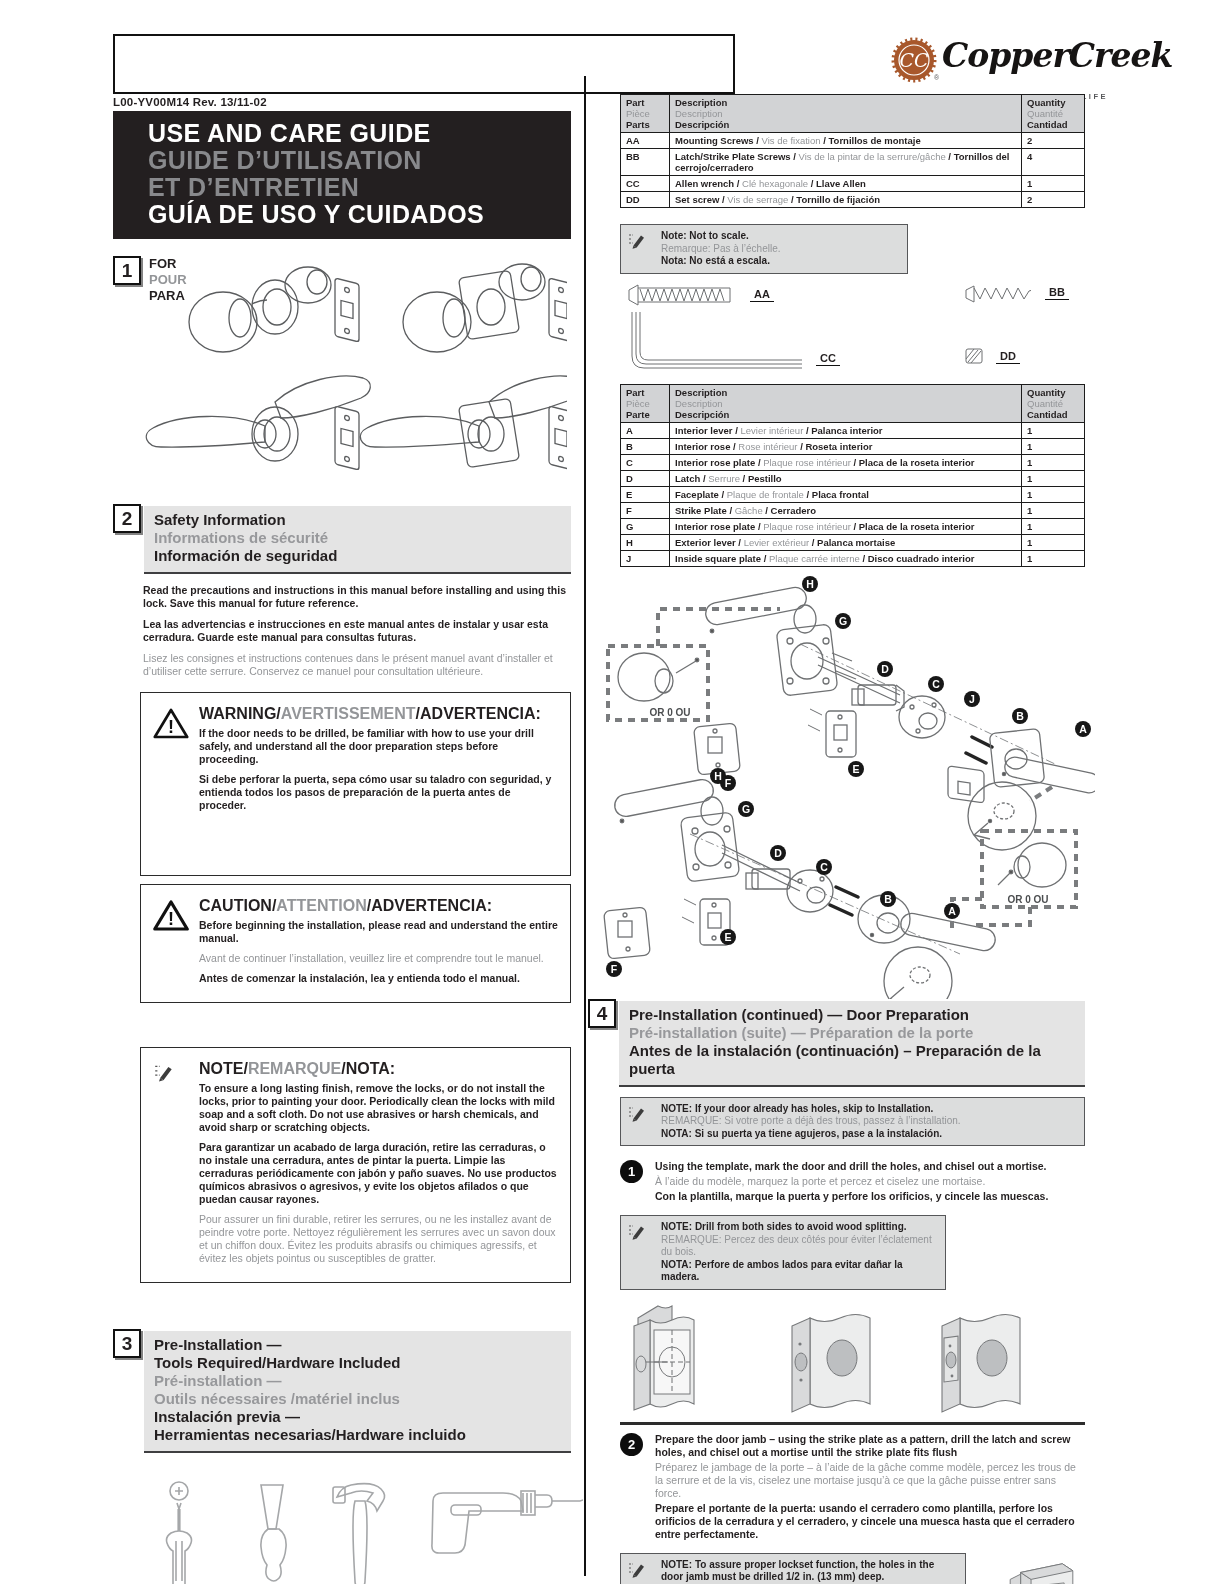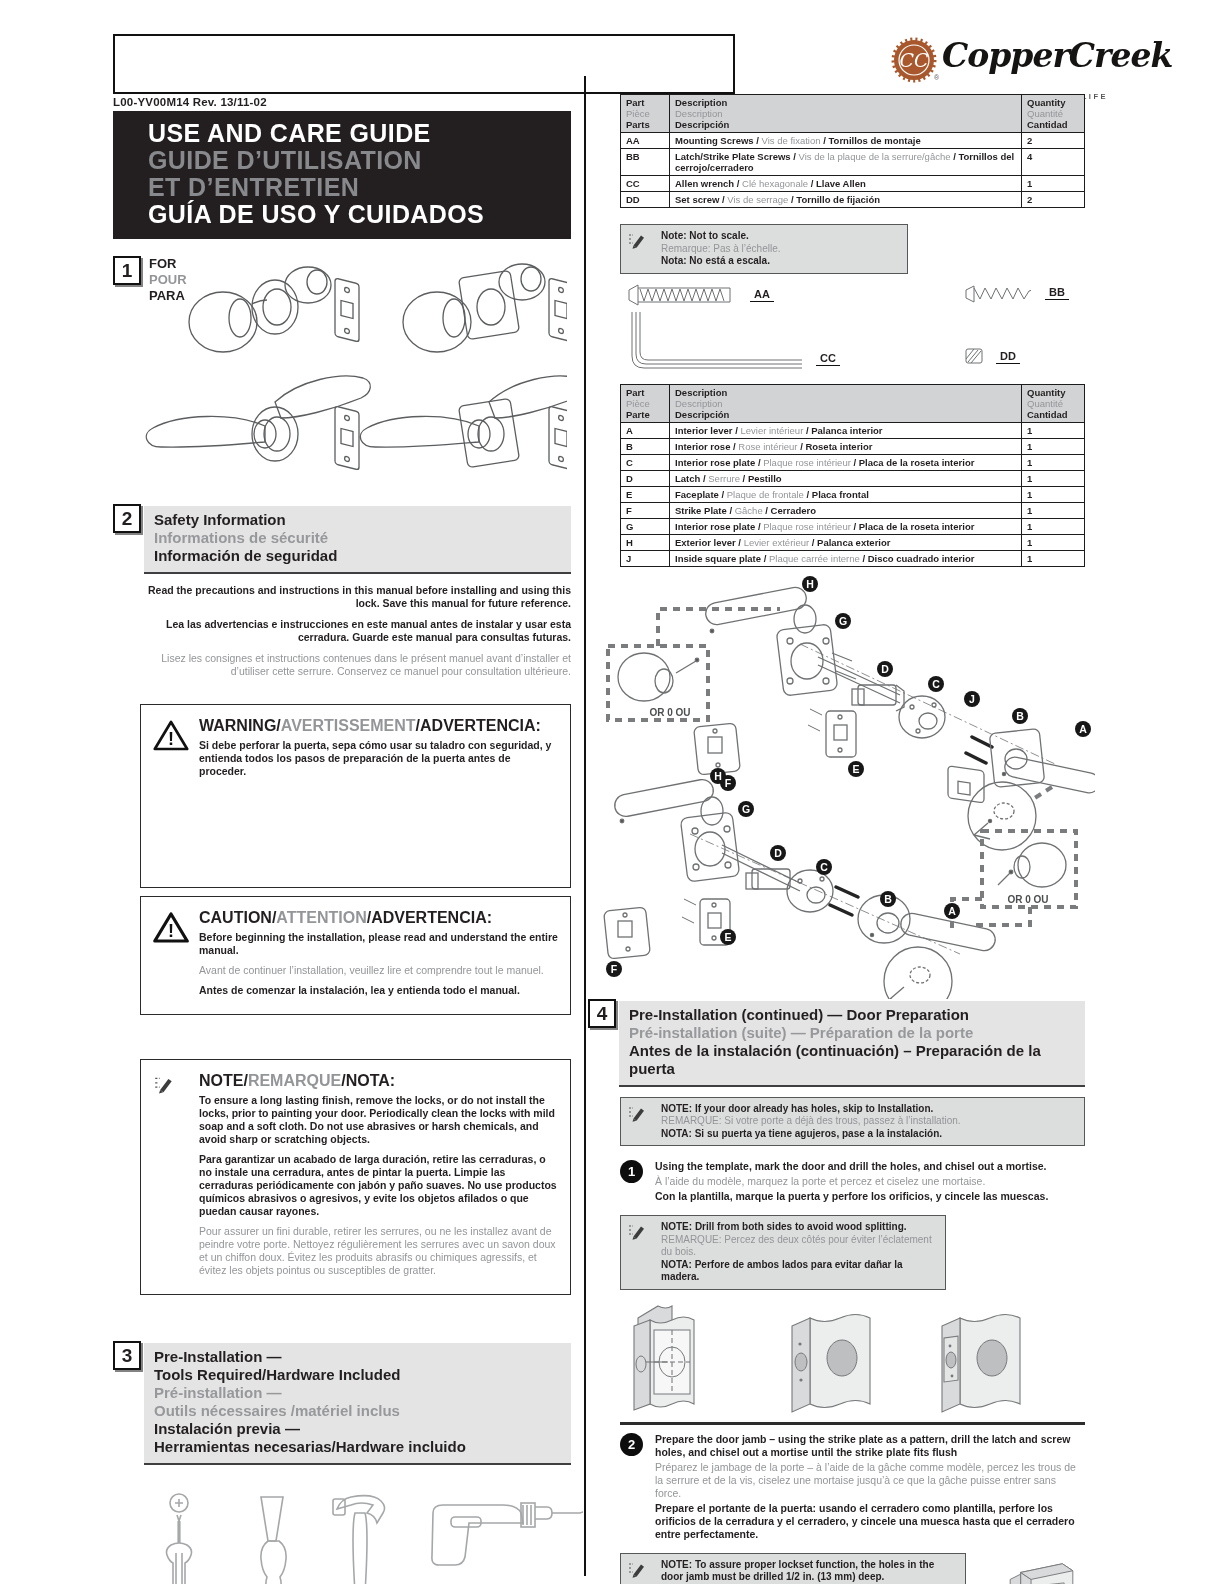--- a/index.html
+++ b/index.html
@@ -166,37 +166,38 @@
 
     <div class="sec-header">
       <div class="sec-num">2</div>
       <div class="sec-band">
         <div class="s-en">Safety Information</div>
         <div class="s-fr">Informations de sécurité</div>
         <div class="s-es">Información de seguridad</div>
       </div>
     </div>
 
-    <div style="margin-left:30px;margin-bottom:26px;text-align:right;">
+    <div style="margin-left:30px;margin-bottom:14px;">
       <p class="para en">Read the precautions and instructions in this manual before installing and using this lock. Save this manual for future reference.</p>
       <p class="para es">Lea las advertencias e instrucciones  en este manual antes de instalar y usar esta cerradura. Guarde este manual para consultas futuras.</p>
       <p class="para fr">Lisez les consignes et instructions contenues dans le présent manuel avant d’installer et d’utiliser cette serrure. Conservez ce manuel pour consultation ultérieure.</p>
     </div>
 
     <div class="pbox" style="min-height:160px;margin-bottom:8px;">
       <div class="icon-col">
         <svg width="36" height="33" viewBox="0 0 40 36">
           <path d="M20 3 L38 33 H2 Z" fill="none" stroke="#111" stroke-width="3" stroke-linejoin="round"></path>
           <text x="20" y="29" text-anchor="middle" font-size="20" font-weight="bold" fill="#111" font-family="Liberation Sans, sans-serif">!</text>
         </svg>
       </div>
       <div class="txt-col">
         <div class="pbox-title">
           <span class="en">WARNING/</span><span class="fr" style="font-weight:bold;">AVERTISSEMENT</span><span class="es">/ADVERTENCIA:</span>
         </div>
+        <p class="para en">If the door needs to be drilled, be familiar with how to use your drill safely, and understand all the door preparation steps before proceeding.</p>
         <p class="para es">Si debe perforar la  puerta, sepa cómo usar su  taladro con seguridad, y entienda todos  los pasos de preparación de la puerta antes de proceder.</p>
       </div>
     </div>
 
     <div class="pbox" style="min-height:88px;margin-bottom:44px;">
       <div class="icon-col">
         <svg width="36" height="33" viewBox="0 0 40 36">
           <path d="M20 3 L38 33 H2 Z" fill="none" stroke="#111" stroke-width="3.6" stroke-linejoin="round"></path>
           <text x="20" y="29" text-anchor="middle" font-size="20" font-weight="bold" fill="#111" font-family="Liberation Sans, sans-serif">!</text>
         </svg>
@@ -298,21 +299,21 @@
               <div class="es">Cantidad</div>
             </th>
       </tr>
       <tr>
             <td class="cpart">AA</td>
             <td class="desc"><span class="en">Mounting Screws</span><span class="fr">Vis de fixation</span><span class="es">Tornillos de montaje</span></td>
             <td class="cqty">2</td>
           </tr>
       <tr>
             <td class="cpart">BB</td>
-            <td class="desc"><span class="en">Latch/Strike Plate Screws</span><span class="fr">Vis de la plaque de la serrure/gâche</span><span class="es">Tornillos del cerrojo/cerradero</span></td>
+            <td class="desc"><span class="en">Latch/Strike Plate Screws</span><span class="fr">Vis de la pintar de la serrure/gâche</span><span class="es">Tornillos del cerrojo/cerradero</span></td>
             <td class="cqty">4</td>
           </tr>
       <tr>
             <td class="cpart">CC</td>
             <td class="desc"><span class="en">Allen wrench</span><span class="fr">Clé hexagonale</span><span class="es">Llave  Allen</span></td>
             <td class="cqty">1</td>
           </tr>
       <tr>
             <td class="cpart">DD</td>
             <td class="desc"><span class="en">Set screw</span><span class="fr">Vis de serrage</span><span class="es">Tornillo de fijación</span></td>
@@ -410,21 +411,21 @@
             <td class="desc"><span class="en">Strike Plate</span><span class="fr">Gâche</span><span class="es">Cerradero</span></td>
             <td class="cqty">1</td>
           </tr>
       <tr>
             <td class="cpart">G</td>
             <td class="desc"><span class="en">Interior rose plate</span><span class="fr">Plaque rose intérieur</span><span class="es">Placa de la  roseta interior</span></td>
             <td class="cqty">1</td>
           </tr>
       <tr>
             <td class="cpart">H</td>
-            <td class="desc"><span class="en">Exterior lever</span><span class="fr">Levier extérieur</span><span class="es">Palanca exterior</span></td>
+            <td class="desc"><span class="en">Exterior lever</span><span class="fr">Levier extérieur</span><span class="es">Palanca mortaise</span></td>
             <td class="cqty">1</td>
           </tr>
       <tr>
             <td class="cpart">J</td>
             <td class="desc"><span class="en">Inside square plate</span><span class="fr">Plaque carrée interne</span><span class="es">Disco cuadrado interior</span></td>
             <td class="cqty">1</td>
           </tr>
     </tbody>
       </table>
 

